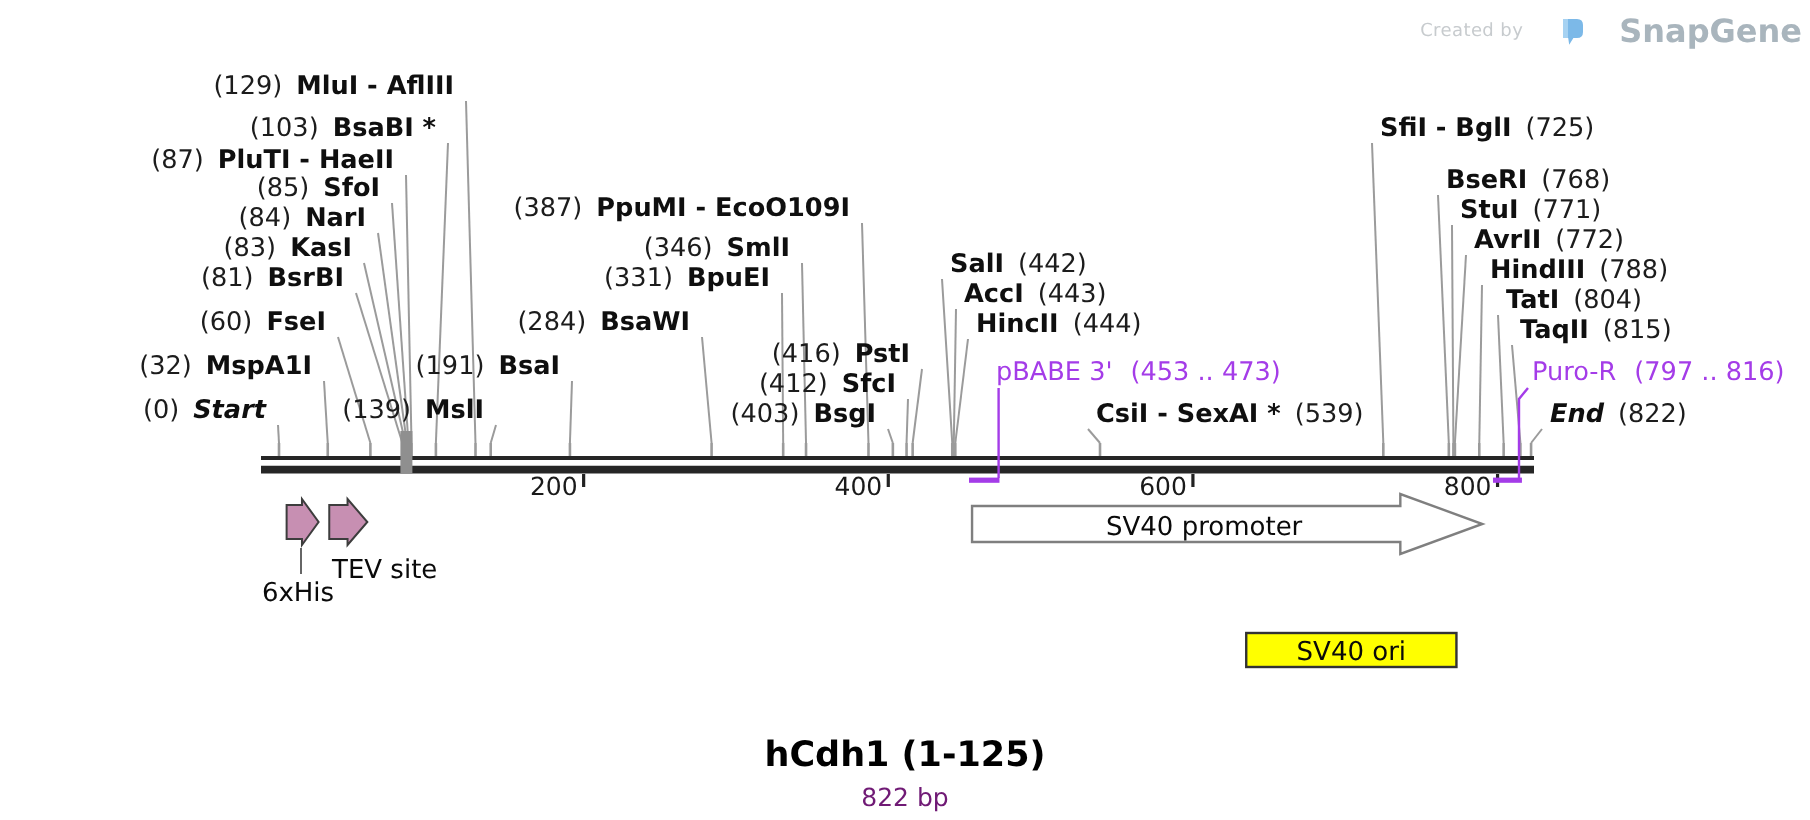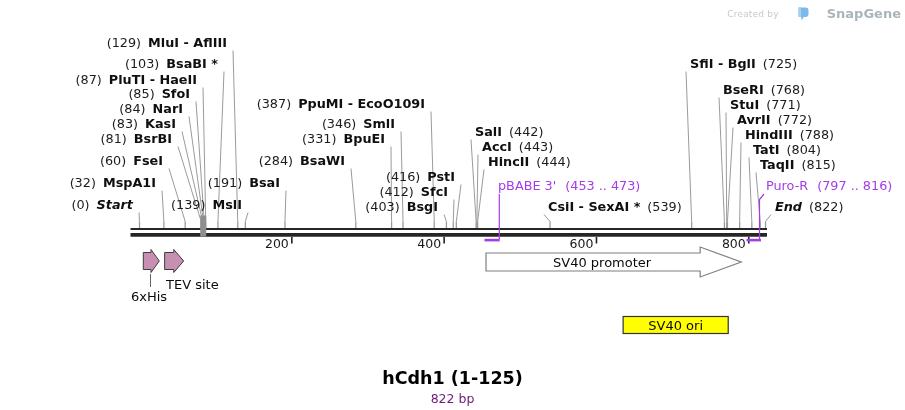--- a/index.html
+++ b/index.html
@@ -1,20 +1,20 @@
 <!DOCTYPE html>
 <html><head>
 <meta charset="utf-8">
 <style>
   html,body{margin:0;padding:0;background:#fff;}
   .stage{position:relative;width:905px;height:410px;background:#ffffff;overflow:hidden;
          font-family:"DejaVu Sans","Liberation Sans",sans-serif;}
   .credit{position:absolute;top:6px;right:4px;display:flex;align-items:center;gap:18px;}
   .credit .prefix{font-size:9px;color:#c7cbce;letter-spacing:.2px;}
-  .credit .brand{font-size:13px;font-weight:600;color:#a9b5bd;}
+  .credit .brand{font-size:16px;font-weight:600;color:#a9b5bd;}
   .credit svg{display:block;}
   .titleblock{position:absolute;left:0;top:368px;width:100%;text-align:center;}
   .titleblock .tname{font-size:17.5px;font-weight:bold;color:#000;}
   .titleblock .tlen{font-size:12.5px;color:#701a75;margin-top:3px;}
   #map-svg{position:absolute;left:0;top:0;}
   text{user-select:none;}
 </style>
 </head>
 <body>
 

